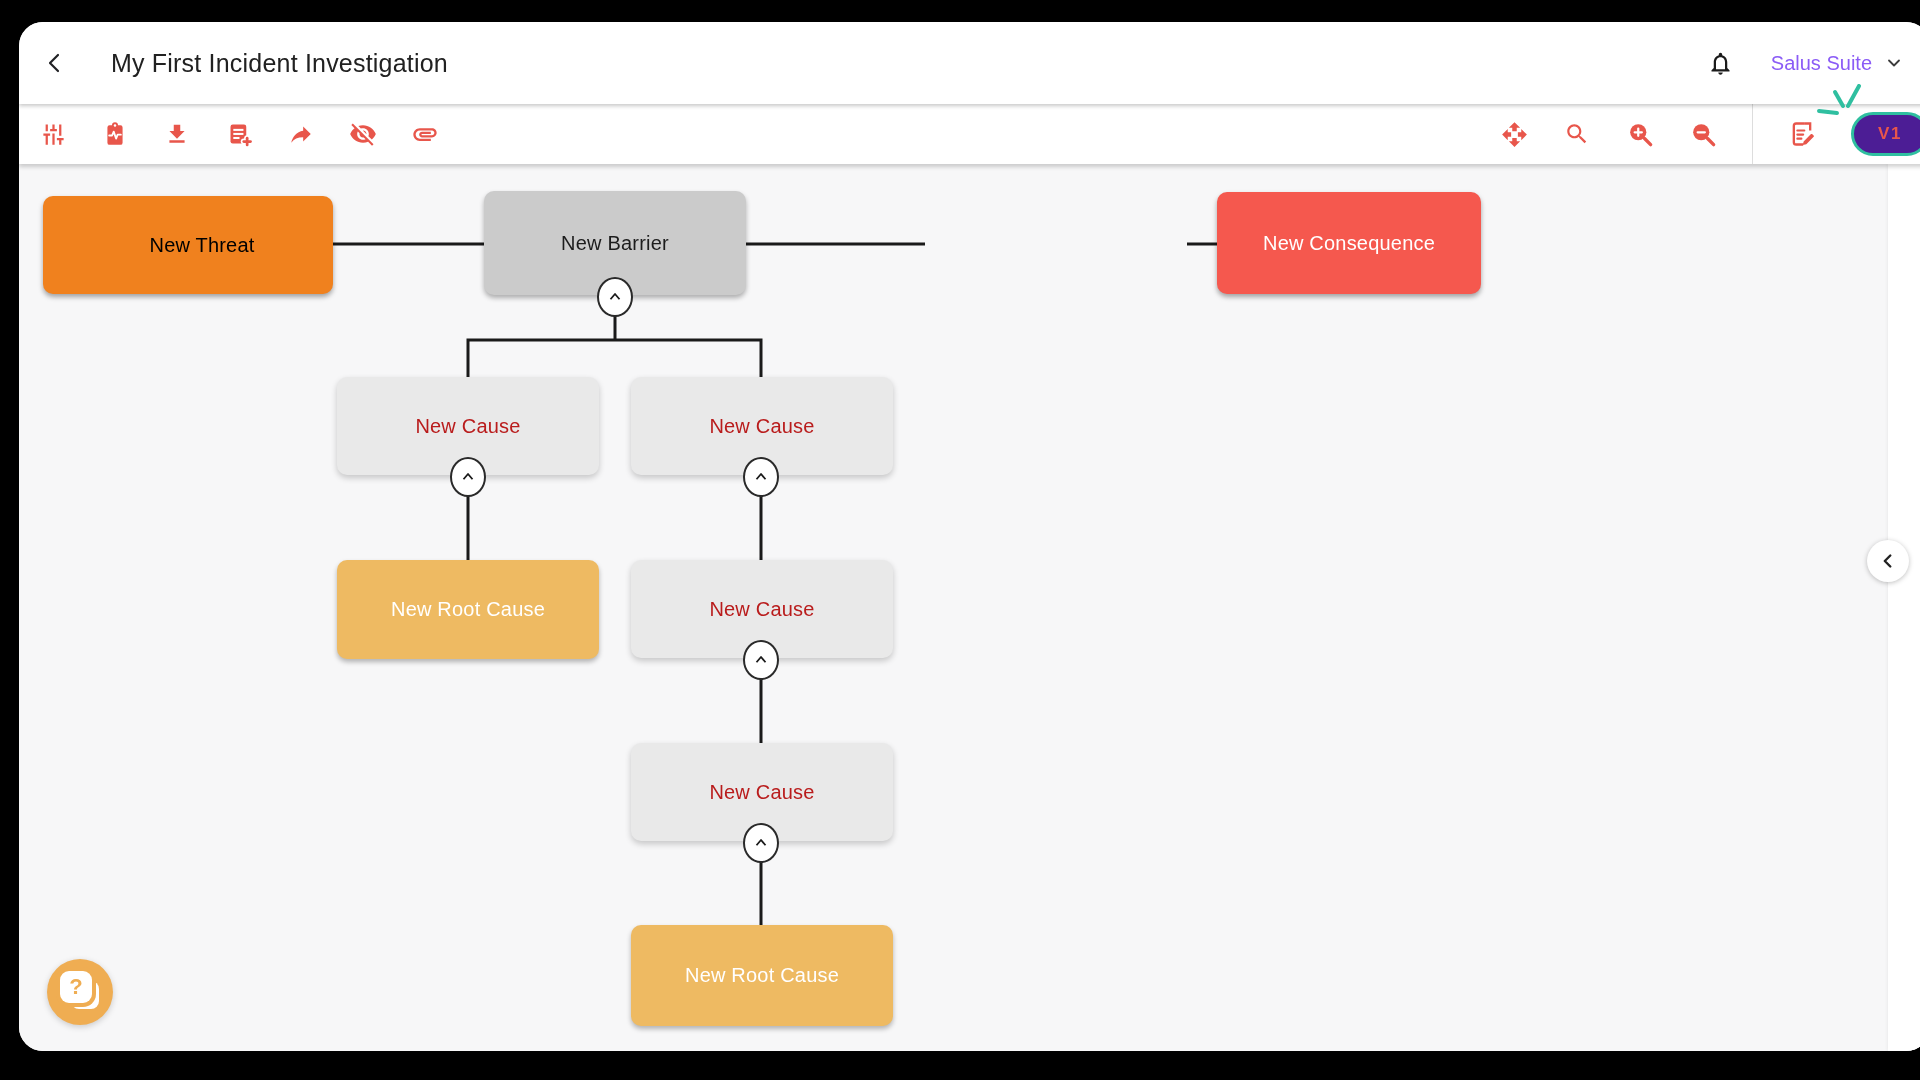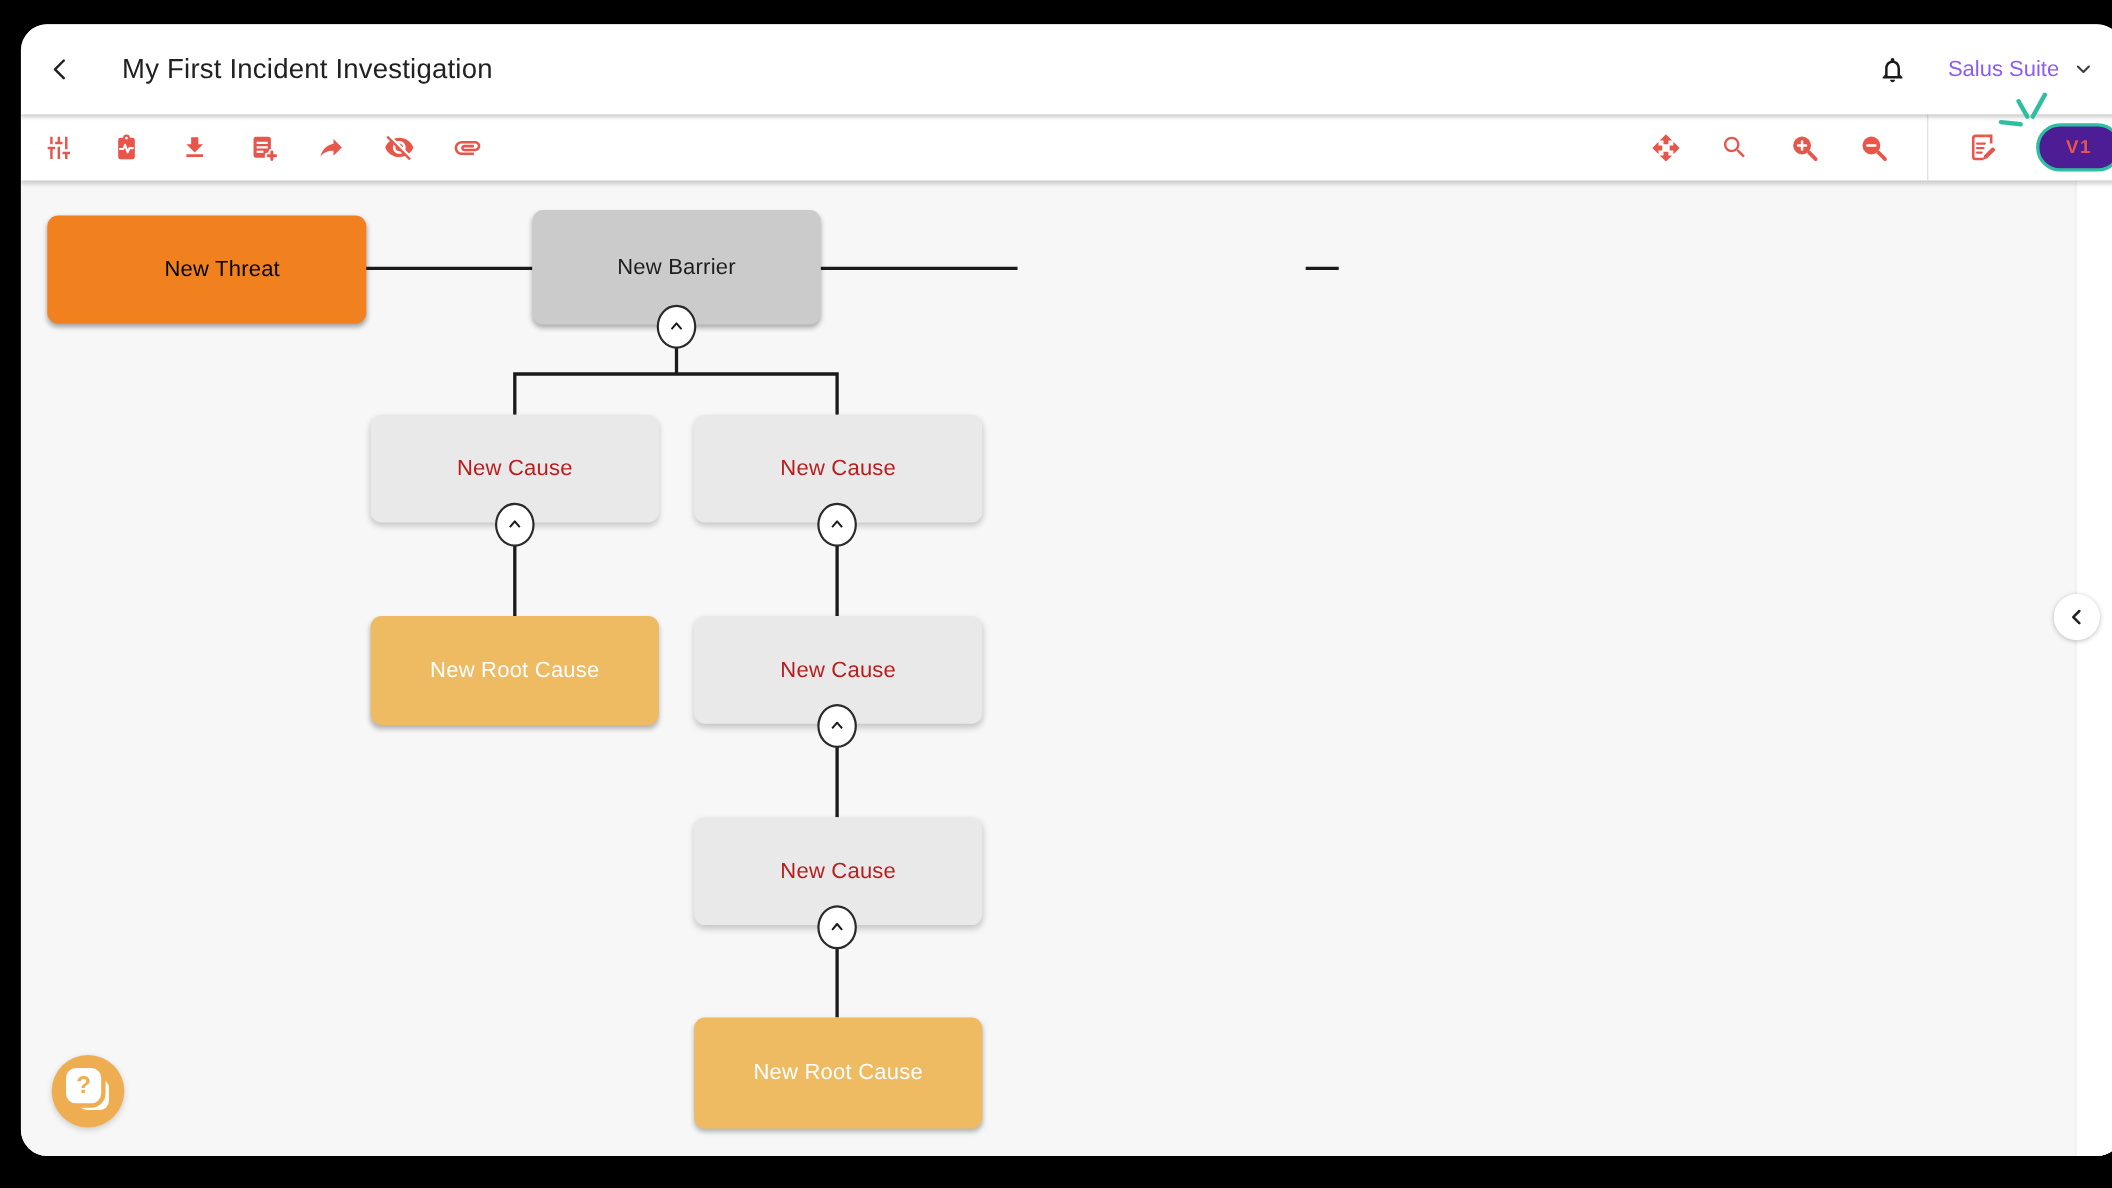--- a/index.html
+++ b/index.html
@@ -192,20 +192,23 @@
                M596 120V176 M449 213V176H742V213
                M449 300V396 M742 300V396 M742 483V579 M742 666V761" fill="none" stroke="#1A1A1A" stroke-width="3"></path>
     </svg>
 
     <div class="node threat" style="left:24px;top:32px;width:262px;height:98px">
       <span>New Threat</span>
     </div>
     <div class="node barrier" style="left:465px;top:27px;width:262px;height:104px">
       <span>New Barrier</span>
     </div>
+    <div class="node consequence" style="left:1198px;top:28px;width:264px;height:102px">
+      <span>New Consequence</span>
+    </div>
     <div class="node cause" style="left:318px;top:213px;width:262px;height:98px">
       <span>New Cause</span>
     </div>
     <div class="node cause" style="left:612px;top:213px;width:262px;height:98px">
       <span>New Cause</span>
     </div>
     <div class="node rootcause" style="left:318px;top:396px;width:262px;height:99px">
       <span>New Root Cause</span>
     </div>
     <div class="node cause" style="left:612px;top:396px;width:262px;height:98px">

